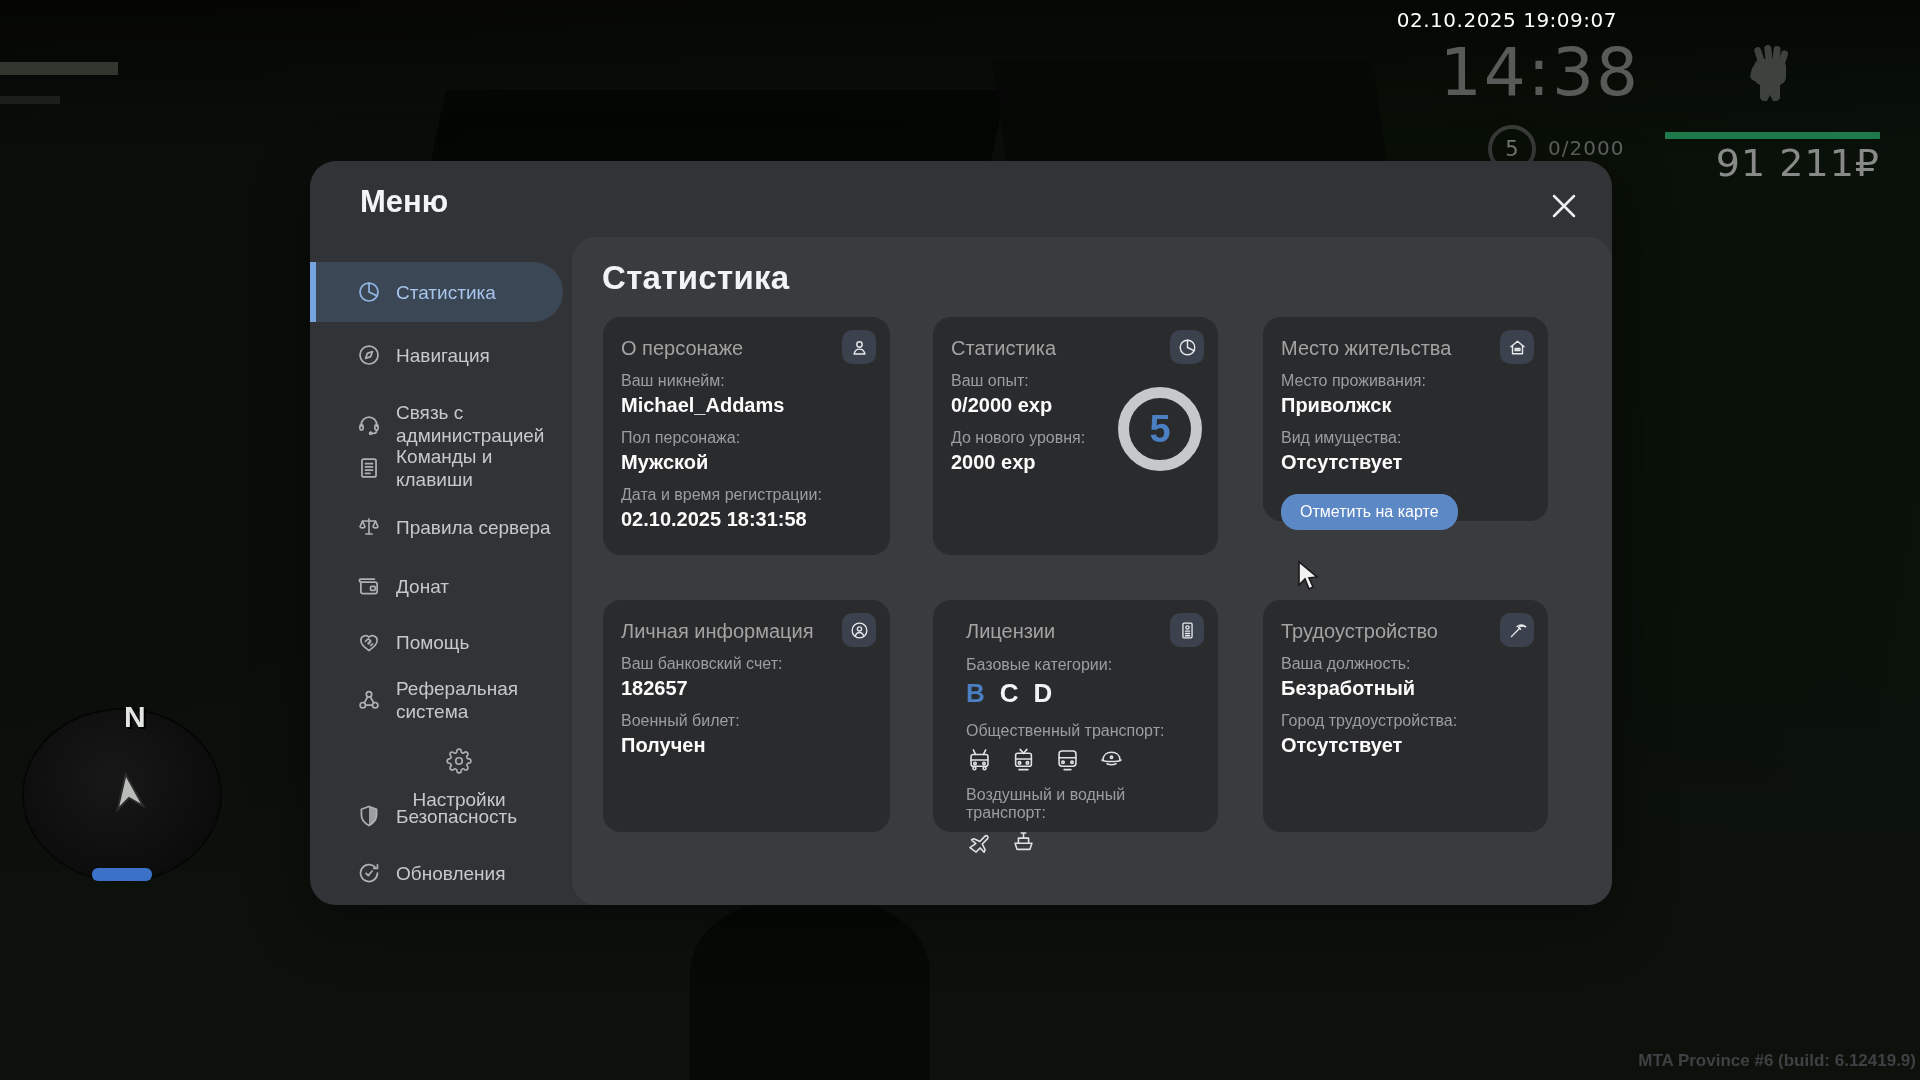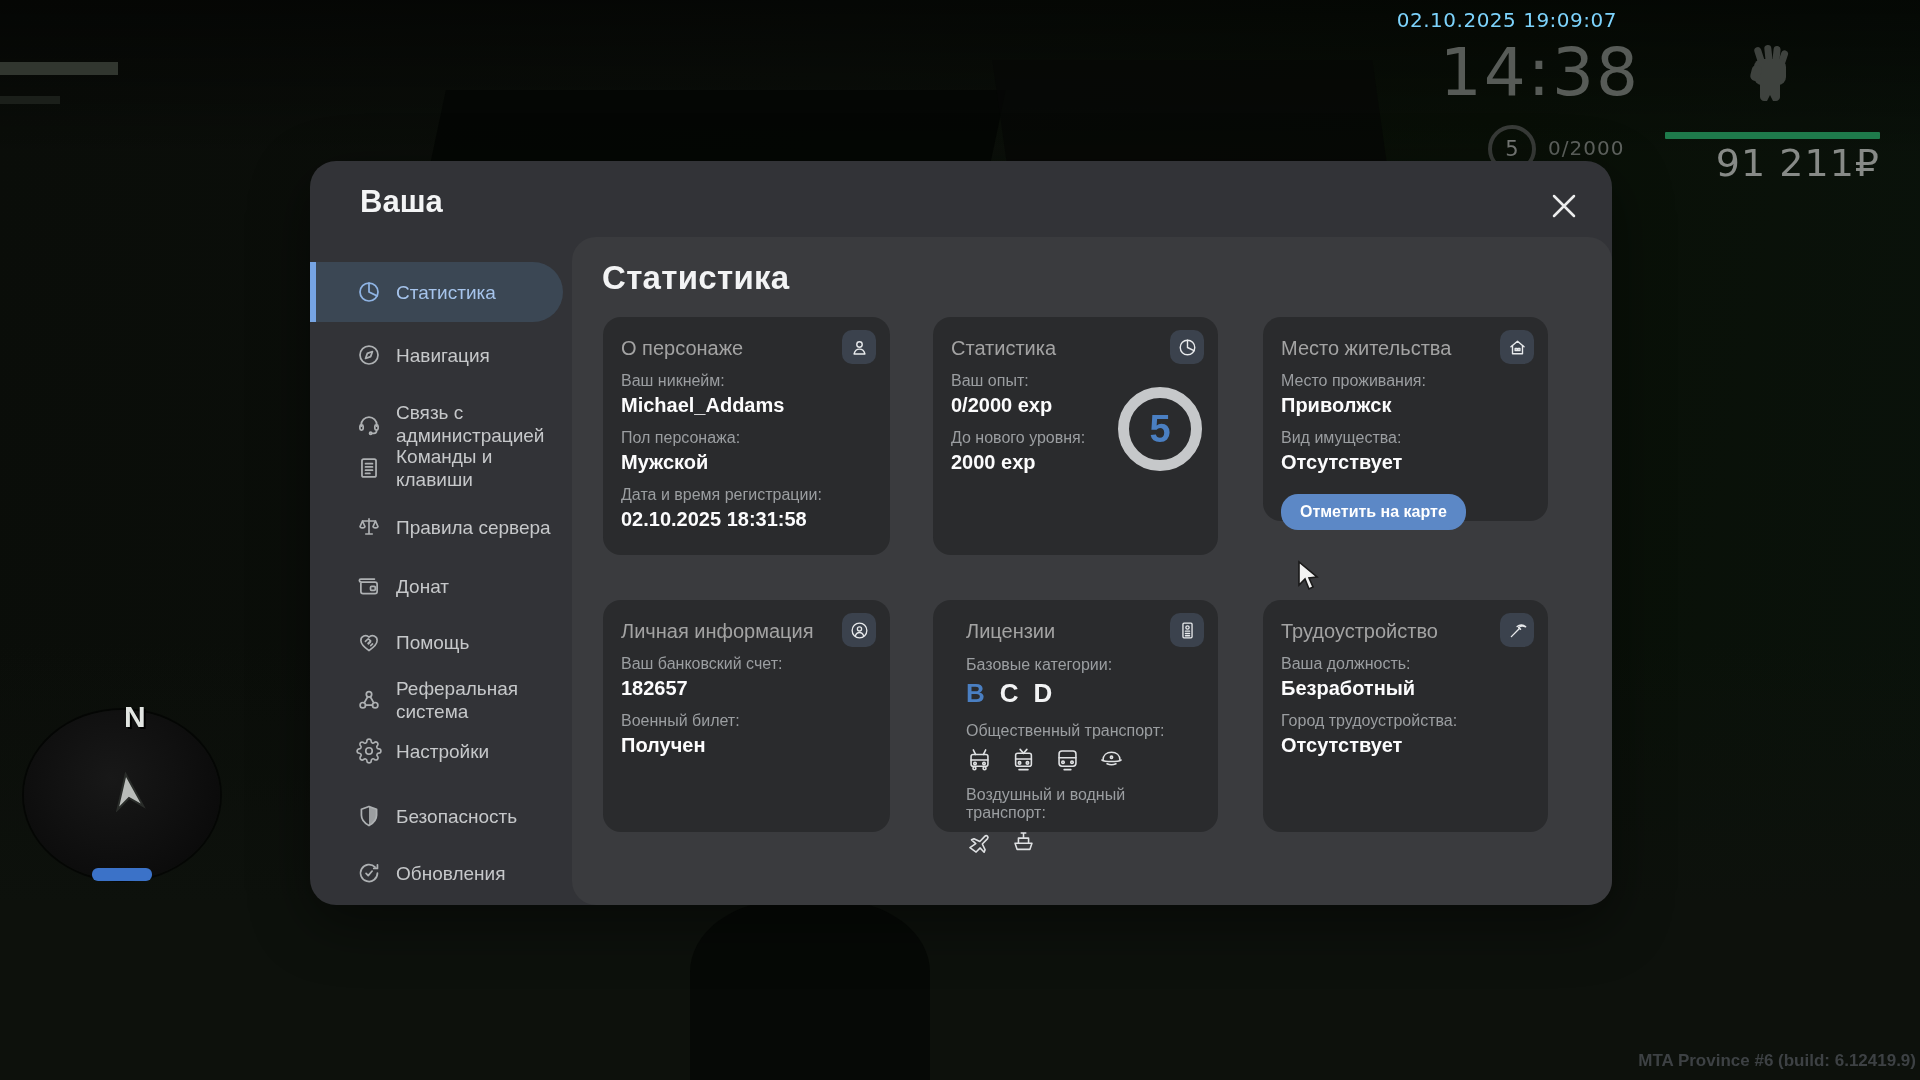--- a/index.html
+++ b/index.html
@@ -20,21 +20,21 @@
   .scene-beam2{left:1000px;top:60px;width:380px;height:110px;background:#050705;
     transform:skewX(8deg);opacity:.7;}
   .scene-floor{left:0;top:640px;width:1920px;height:440px;
     background:linear-gradient(180deg,rgba(14,18,13,0),#0d110c 60%);}
   .scene-player{left:690px;top:900px;width:240px;height:180px;background:#050705;
     border-radius:40% 40% 0 0;opacity:.8;}
   .scene-dot{left:857px;top:198px;width:5px;height:8px;background:#6e2424;}
 
   
   .hud{font-family:"DejaVu Sans","Liberation Sans",sans-serif;}
-  .hud-datetime{top:8px;right:303px;font-size:20px;font-weight:500;color:#7dd3fc;letter-spacing:.5px;}
+  .hud-datetime{top:8px;right:303px;font-size:20px;font-weight:500;color:#ffffff;letter-spacing:.5px;}
   .hud-clock{top:34px;right:280px;font-size:66px;font-weight:400;color:#575b57;letter-spacing:2px;}
   .hud-level-ring{left:1488px;top:125px;width:48px;height:48px;border:4px solid #383b38;
     border-radius:50%;display:flex;align-items:center;justify-content:center;
     color:#787b78;font-size:21px;}
   .hud-exp{left:1548px;top:136px;font-size:20px;color:#5f635f;letter-spacing:1px;}
   .hud-fist{left:1748px;top:44px;}
   .hud-expbar{left:1665px;top:132px;width:215px;height:7px;background:#1e7a4b;border-radius:1px;}
   .hud-money{top:141px;right:40px;font-size:38px;font-weight:500;color:#878a87;letter-spacing:1px;}
 
   
@@ -74,21 +74,21 @@
   .card-title{font-size:20px;color:#a3a3a3;}
   .badge{position:absolute;top:13px;right:14px;width:34px;height:34px;border-radius:10px;
     background:#3b424d;display:flex;align-items:center;justify-content:center;color:#e8eaec;}
   .field{margin-top:12px;}
   .field .lbl{font-size:16px;color:#9b9ea1;}
   .field .val{font-size:20px;font-weight:bold;color:#fcfcfd;margin-top:4px;}
   .exp-ring{position:absolute;right:16px;top:70px;width:84px;height:84px;border-radius:50%;
     border:11px solid #c6c8ca;display:flex;align-items:center;justify-content:center;
     color:#4a7fc2;font-size:38px;font-weight:bold;}
   .map-btn{display:inline-block;margin-top:20px;padding:9px 19px;border-radius:17px;
-    background:#5c88c6;color:#fff;font-size:16px;font-weight:bold;cursor:pointer;}
+    background:#5c88c6;color:#fff;font-size:16px;font-weight:normal;cursor:pointer;}
   .lic-label{margin-top:13px;font-size:16px;color:#9b9ea1;}
   .lic-letters{margin-top:4px;display:flex;gap:15px;font-size:26px;font-weight:bold;color:#f2f3f4;}
   .lic-letters .cat-b{color:#4a7fc2;}
   .lic-icons{margin-top:6px;display:flex;gap:17px;color:#dfe1e3;}
   .lic-icons svg{width:27px;height:27px;}
 
   .cursor{left:1296px;top:560px;}
   svg{display:block;}
 </style>
 </head>
@@ -132,21 +132,21 @@
     <svg width="40" height="42" viewBox="0 0 40 42">
       <path d="M20 4 L33 38 L20 28 L7 38 Z" fill="#b9bcb9" stroke="#2a2d2a" stroke-width="2" transform="rotate(-8 20 21)"></path>
     </svg>
   </div>
   <div class="abs minimap-bluebar"></div>
 
   <div class="abs build-info">MTA Province #6 (build: 6.12419.9)</div>
 
   <div class="abs panel-outer"></div>
   <div class="abs panel-inner"></div>
-  <div class="abs menu-title">Ваша</div>
+  <div class="abs menu-title">Меню</div>
   <div class="abs close-btn">
     <svg viewBox="0 0 24 24" width="30" height="30" fill="none" stroke="currentColor" stroke-width="2" stroke-linecap="round">
       <path d="M4 4 L20 20 M20 4 L4 20"></path>
     </svg>
   </div>
 
   <div class="abs nav-item active" style="top:262px;">
     <span class="nav-ico">
       <svg viewBox="0 0 24 24" width="26" height="26" fill="none" stroke="currentColor" stroke-width="1.6" stroke-linecap="round" stroke-linejoin="round">
         <circle cx="12" cy="12" r="8.3"></circle>
@@ -225,21 +225,21 @@
       <svg viewBox="0 0 24 24" width="26" height="26" fill="none" stroke="currentColor" stroke-width="1.6" stroke-linecap="round" stroke-linejoin="round">
         <circle cx="12" cy="6.8" r="2.5"></circle>
           <circle cx="6.3" cy="16.8" r="2.5"></circle>
           <circle cx="17.7" cy="16.8" r="2.5"></circle>
         <path d="M10.8 9l-3.2 5.6M13.2 9l3.2 5.6M8.8 16.8h6.4"></path>
       </svg>
     </span>
     <span class="nav-label">Реферальная система</span>
   </div>
 
-  <div class="abs nav-item" style="top:731px;height:40px;">
+  <div class="abs nav-item" style="top:748px;height:40px;flex-direction:column;">
     <span class="nav-ico">
       <svg viewBox="0 0 24 24" width="26" height="26" fill="none" stroke="currentColor" stroke-width="1.5" stroke-linecap="round" stroke-linejoin="round">
         <circle cx="12" cy="12" r="3"></circle>
         <path d="M19.4 15a1.65 1.65 0 0 0 .33 1.82l.06.06a2 2 0 0 1 0 2.83 2 2 0 0 1-2.83 0l-.06-.06a1.65 1.65 0 0 0-1.82-.33 1.65 1.65 0 0 0-1 1.51V21a2 2 0 0 1-2 2 2 2 0 0 1-2-2v-.09A1.65 1.65 0 0 0 9 19.4a1.65 1.65 0 0 0-1.82.33l-.06.06a2 2 0 0 1-2.83 0 2 2 0 0 1 0-2.83l.06-.06a1.65 1.65 0 0 0 .33-1.82 1.65 1.65 0 0 0-1.51-1H3a2 2 0 0 1-2-2 2 2 0 0 1 2-2h.09A1.65 1.65 0 0 0 4.6 9a1.65 1.65 0 0 0-.33-1.82l-.06-.06a2 2 0 0 1 0-2.83 2 2 0 0 1 2.83 0l.06.06a1.65 1.65 0 0 0 1.82.33H9a1.65 1.65 0 0 0 1-1.51V3a2 2 0 0 1 2-2 2 2 0 0 1 2 2v.09a1.65 1.65 0 0 0 1 1.51 1.65 1.65 0 0 0 1.82-.33l.06-.06a2 2 0 0 1 2.83 0 2 2 0 0 1 0 2.83l-.06.06a1.65 1.65 0 0 0-.33 1.82V9a1.65 1.65 0 0 0 1.51 1H21a2 2 0 0 1 2 2 2 2 0 0 1-2 2h-.09a1.65 1.65 0 0 0-1.51 1z"></path>
       </svg>
     </span>
     <span class="nav-label">Настройки</span>
   </div>
 
   <div class="abs nav-item" style="top:796px;height:40px;">

